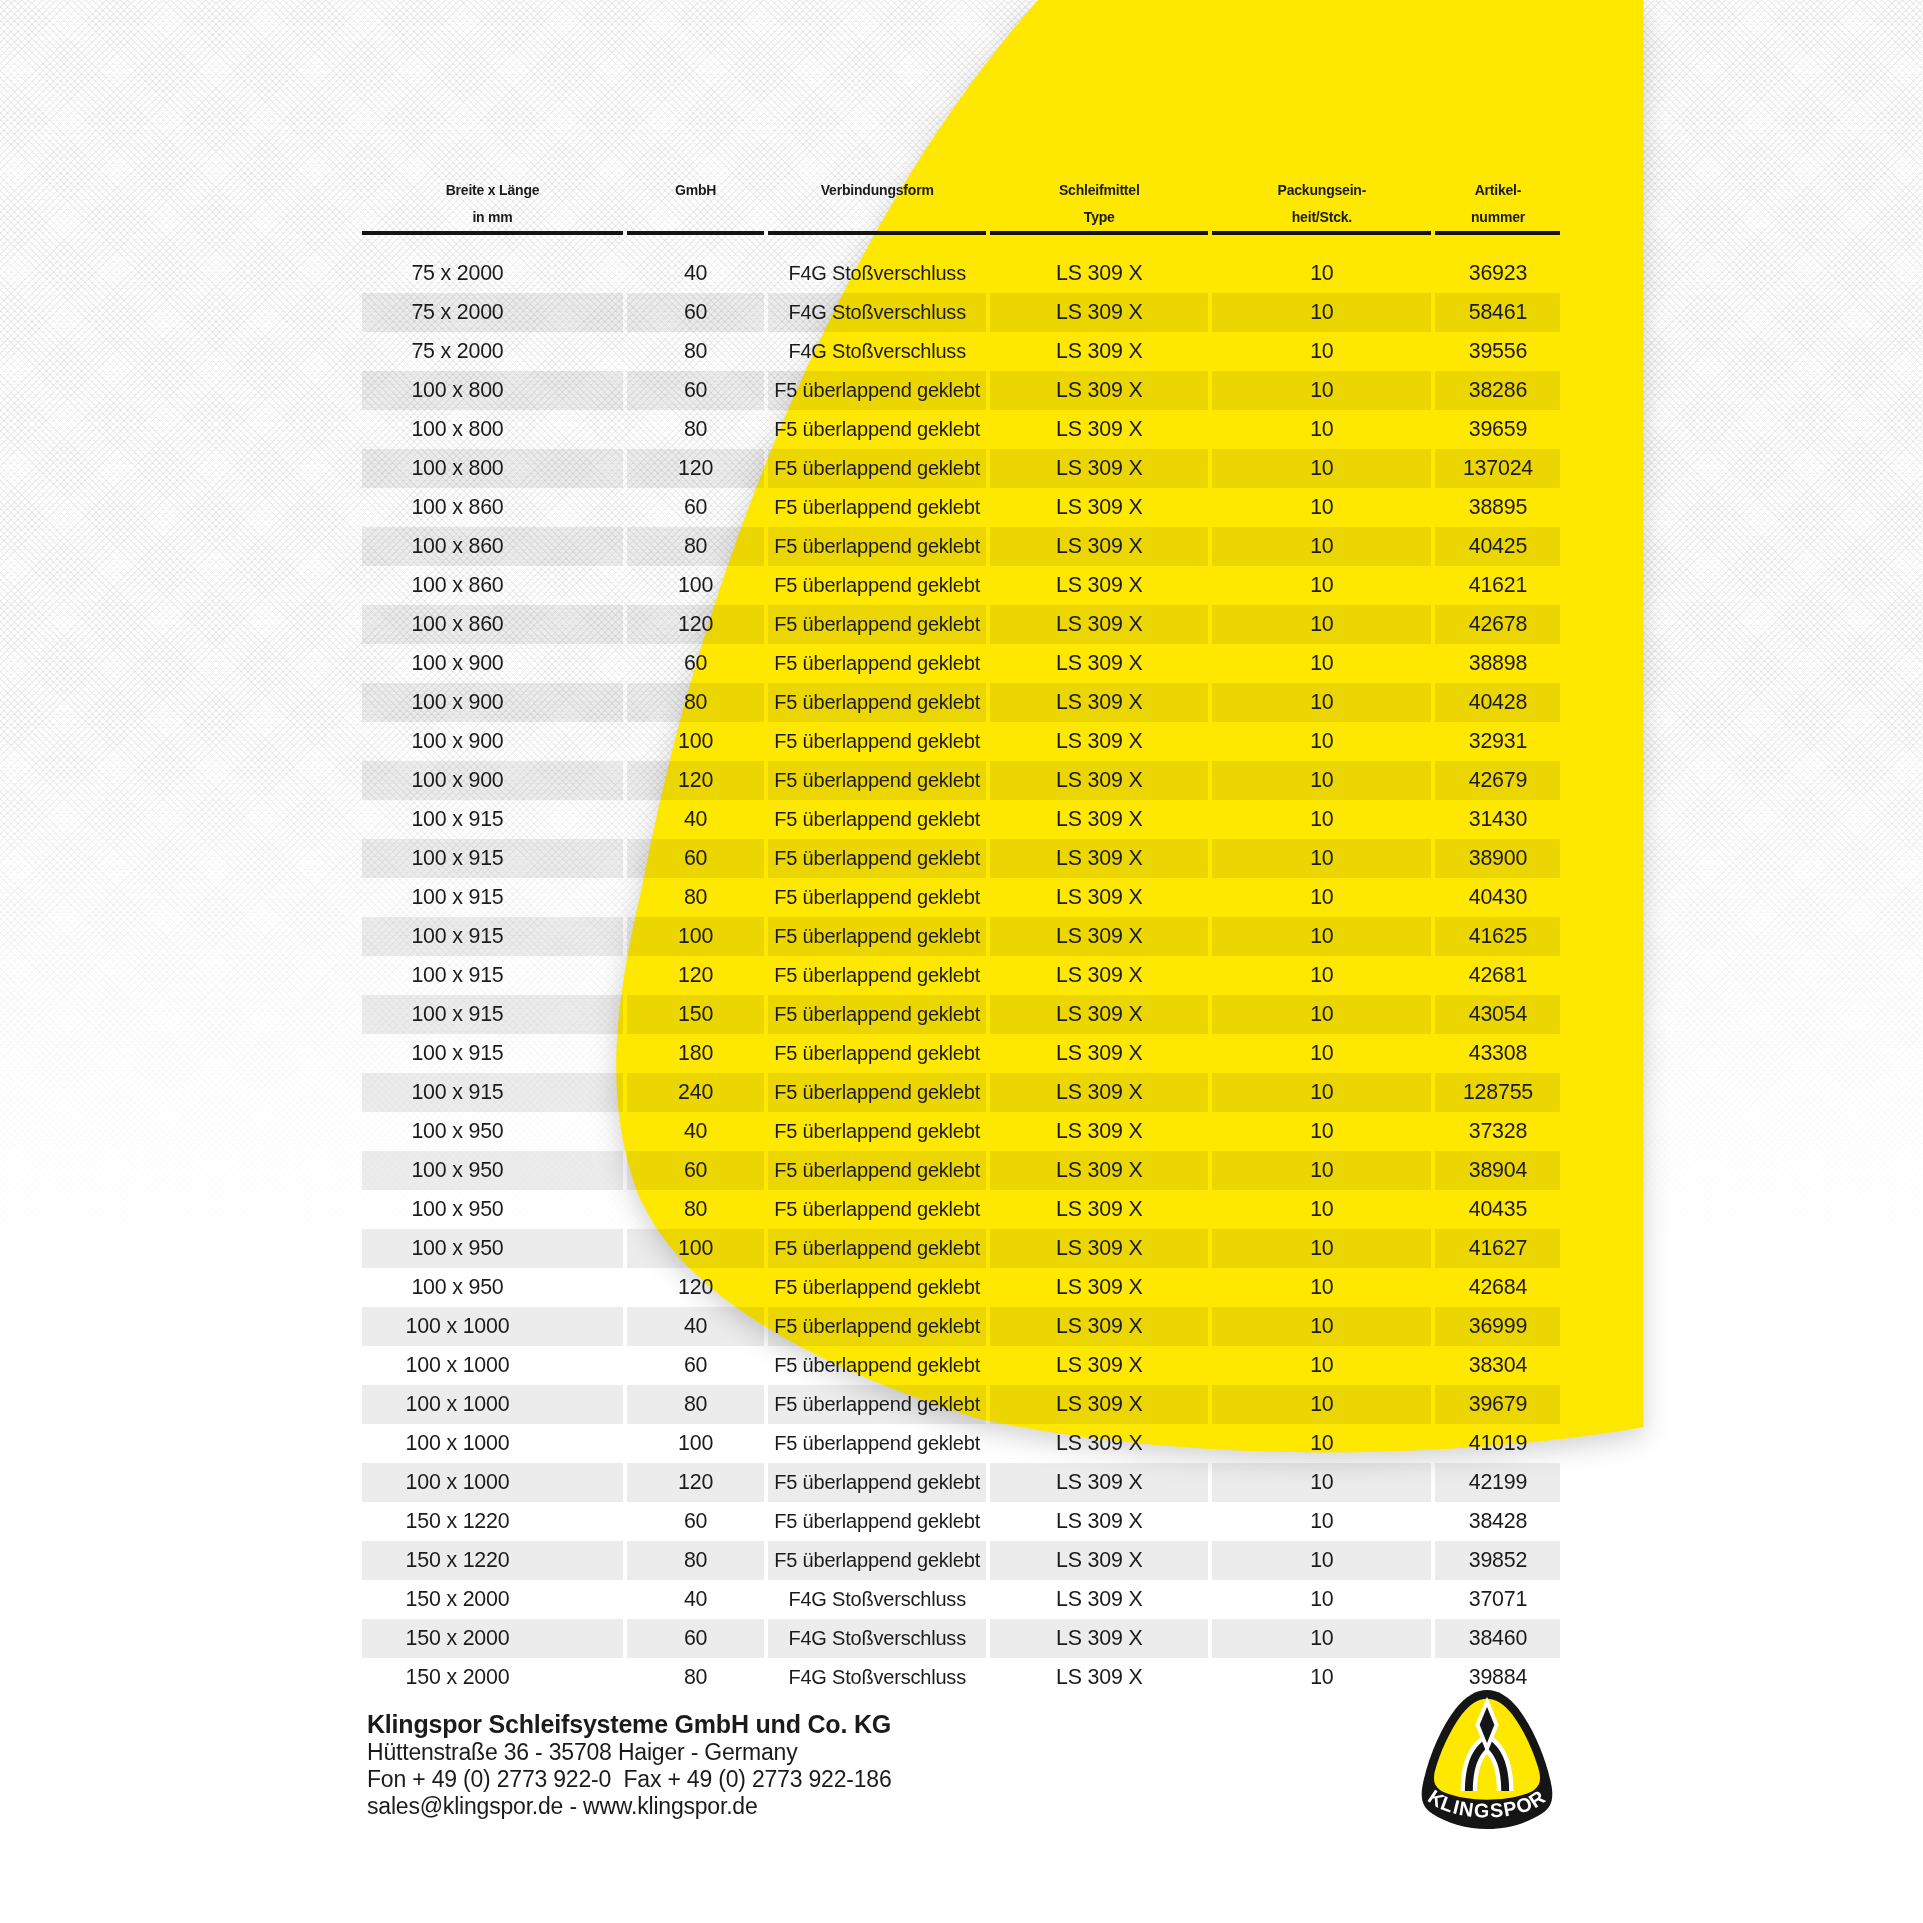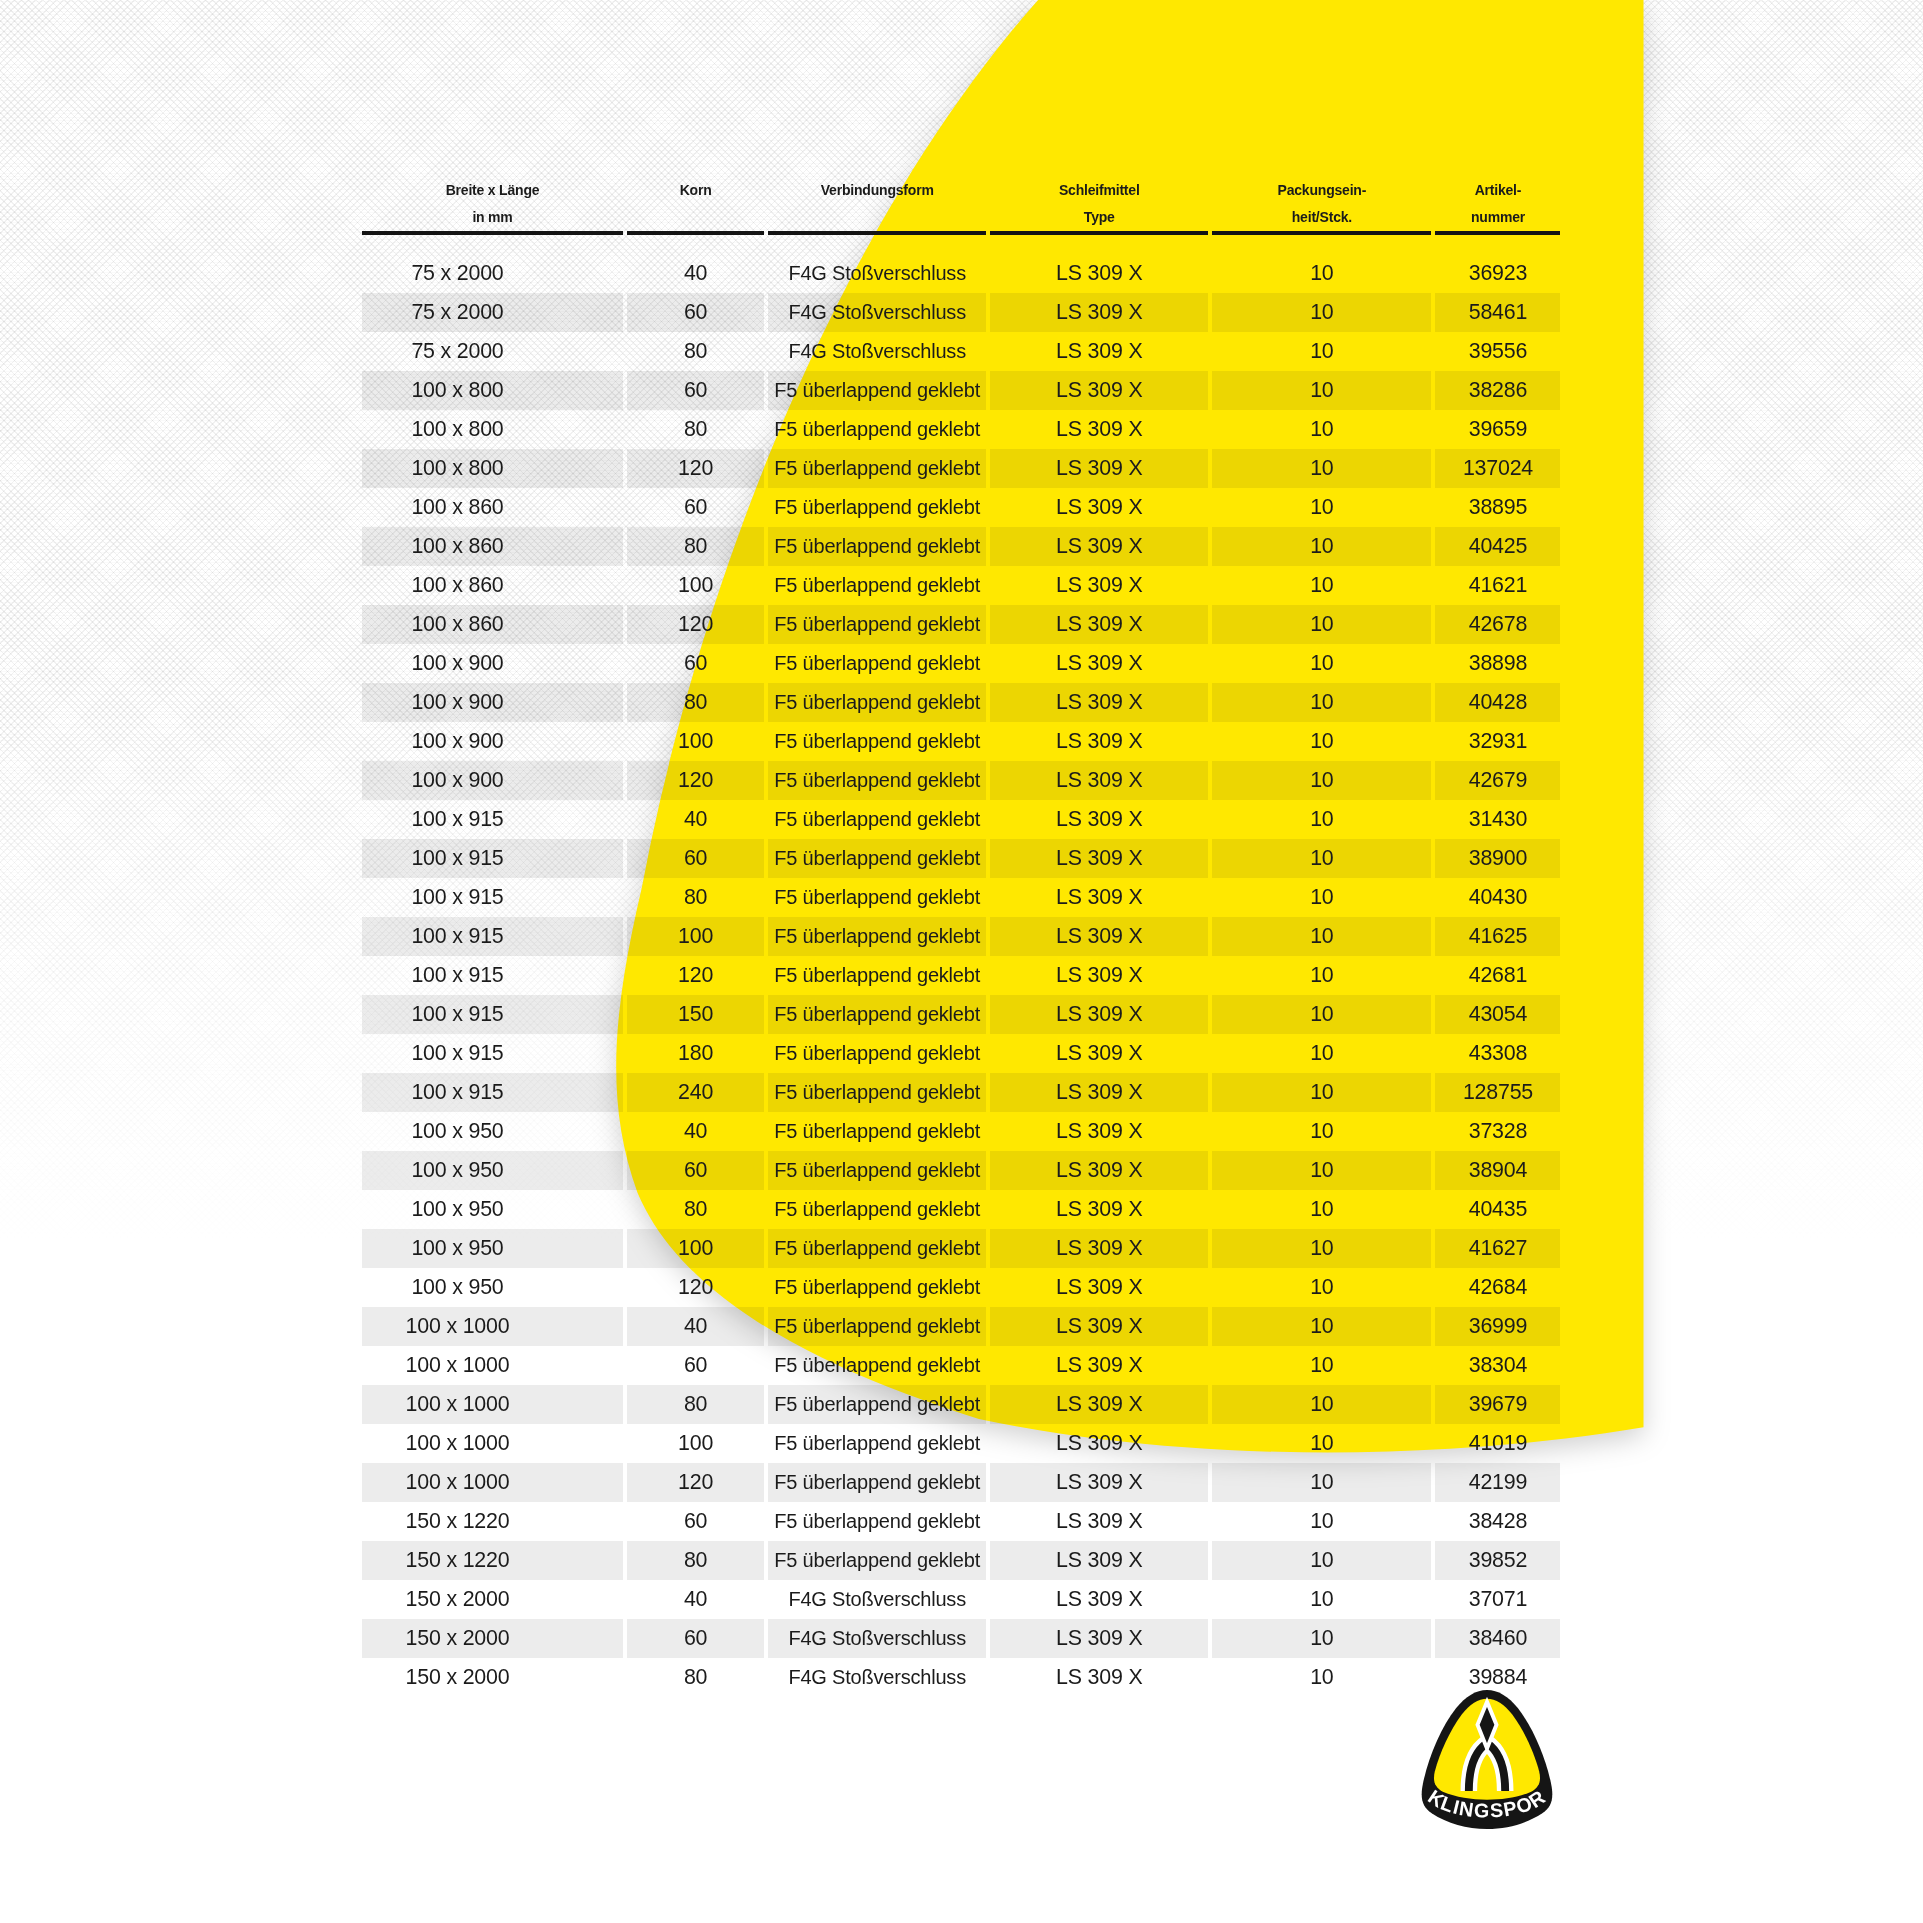--- a/index.html
+++ b/index.html
@@ -88,21 +88,21 @@
   </svg>
 
   <div id="table">
     <div class="grid">
       <div class="hcell h0">
         <div>Breite x Länge</div>
         <div>in mm</div>
         <div class="rule"></div>
       </div>
       <div class="hcell h1">
-        <div>Korn</div>
+        <div>GmbH</div>
         <div></div>
         <div class="rule"></div>
       </div>
       <div class="hcell h2">
         <div>Verbindungsform</div>
         <div></div>
         <div class="rule"></div>
       </div>
       <div class="hcell h3">
         <div>Schleifmittel</div>
@@ -414,20 +414,26 @@
       <div class="cell c0">150 x 2000</div>
       <div class="cell c1">80</div>
       <div class="cell c2">F4G Stoßverschluss</div>
       <div class="cell c3">LS 309 X</div>
       <div class="cell c4">10</div>
       <div class="cell c5">39884</div>
     </div>
       </div>
   </div>
 
+  <div id="footer">
+    <div class="company">Klingspor Schleifsysteme GmbH und Co. KG</div>
+    <div class="line">Hüttenstraße 36 - 35708 Haiger - Germany</div>
+    <div class="line">Fon + 49 (0) 2773 922-0&nbsp; Fax + 49 (0) 2773 922-186</div>
+    <div class="line">sales@klingspor.de - www.klingspor.de</div>
+  </div>
 
   <svg id="logo" viewBox="0 0 200 200" aria-hidden="true">
 
     <path fill="#151515" d="M100,5 C114,5 127,13 139,28 C158,52 174,90 181,123
              C185,142 182,153 170,161 C150,174 126,181 100,181
              C74,181 50,174 30,161 C18,153 15,142 19,123
              C26,90 42,52 61,28 C73,13 86,5 100,5 Z"></path>
 
     <path d="M100,16 C111,16 122,23 132,36 C147,56 160,85 166,108
              C169,121 166,128 156,134 C139,141 120,144 100,144

